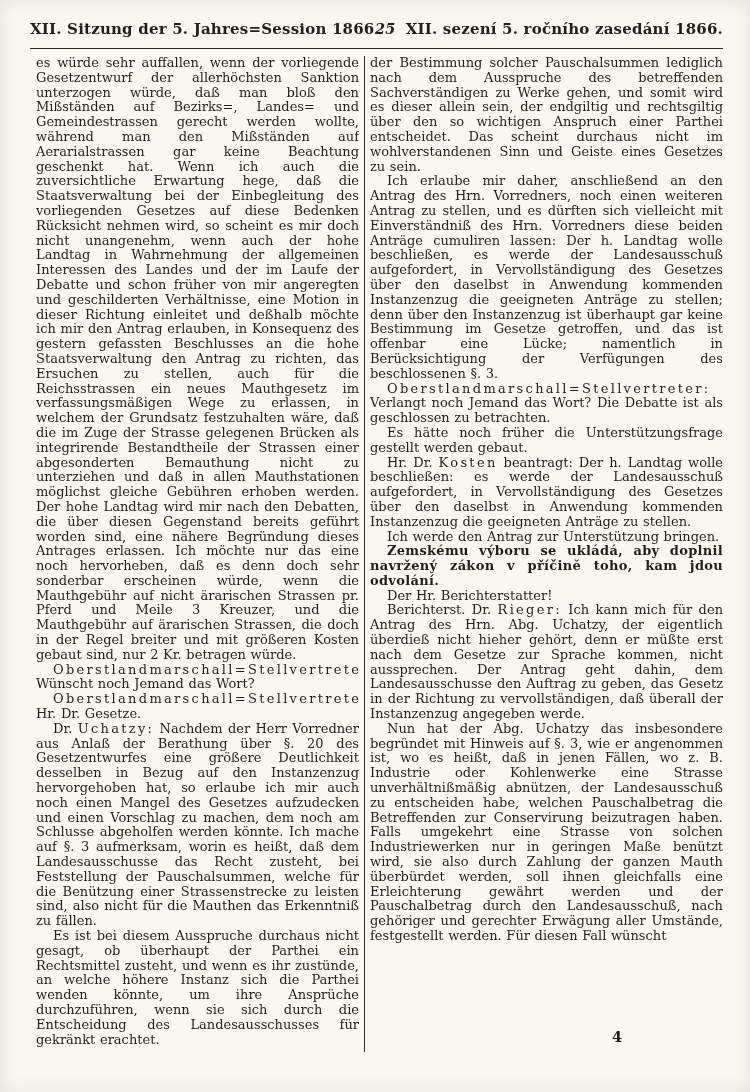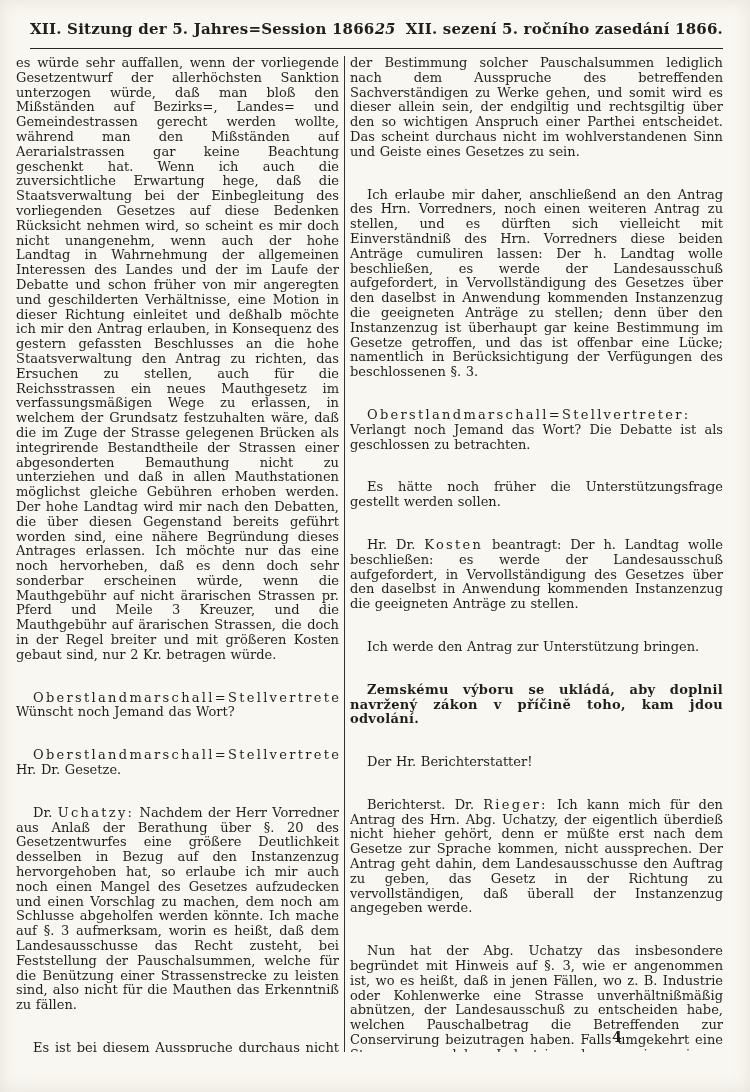--- a/index.html
+++ b/index.html
@@ -29,41 +29,41 @@
   .header-left  { width: 335px; text-align: center; }
   .header-mid   { width: 70px;  text-align: center; font-size: 14.5px; font-style: italic; }
   .header-right { flex: 1;      text-align: right; }
   .header-rule {
     position: absolute;
     top: 48px; left: 30px; right: 27px;
     border-top: 1.6px solid #2c2820;
   }
   .columns {
     position: absolute;
-    top: 56px; left: 16px; right: 27px;
+    top: 56px; left: 36px; right: 27px;
     height: 996px;
     display: flex;
   }
   .col { overflow: hidden; }
   .col-left  { width: 323px; }
   .col-right { flex: 1; }
   .col-divider {
     width: 0;
     border-left: 1.2px solid #35302a;
     margin: 0 5px 0 5px;
     align-self: stretch;
   }
   .para {
     margin: 0;
     text-align: justify;
     font-size: 13px;
     line-height: 14.8px;
     word-spacing: 0.5px;
   }
-  .para.indent { text-indent: 17px; margin-top: 28px; }
+  .para.indent { text-indent: 17px; }
   .seg-plain { }
   .seg-spaced { letter-spacing: 2.3px; }
   .seg-bold { font-weight: bold; letter-spacing: 0.3px; }
   .sheet-number {
     position: absolute;
     left: 612px; top: 1028px;
     font-weight: bold;
     font-size: 14.5px;
   }
 </style>
@@ -86,21 +86,21 @@
         <p class="para indent"><span class="seg-spaced">Oberstlandmarschall=Stellvertreter:</span><span class="seg-plain"> Wünscht noch Jemand das Wort?</span></p>
         <p class="para indent"><span class="seg-spaced">Oberstlandmarschall=Stellvertreter:</span><span class="seg-plain"> Hr. Dr. Gesetze.</span></p>
         <p class="para indent"><span class="seg-plain">Dr. </span><span class="seg-spaced">Uchatzy:</span><span class="seg-plain"> Nachdem der Herr Vorredner aus Anlaß der Berathung über §. 20 des Gesetzentwurfes eine größere Deutlichkeit desselben in Bezug auf den Instanzenzug hervorgehoben hat, so erlaube ich mir auch noch einen Mangel des Gesetzes aufzudecken und einen Vorschlag zu machen, dem noch am Schlusse abgeholfen werden könnte. Ich mache auf §. 3 aufmerksam, worin es heißt, daß dem Landesausschusse das Recht zusteht, bei Feststellung der Pauschalsummen, welche für die Benützung einer Strassenstrecke zu leisten sind, also nicht für die Mauthen das Erkenntniß zu fällen.</span></p>
         <p class="para indent"><span class="seg-plain">Es ist bei diesem Ausspruche durchaus nicht gesagt, ob überhaupt der Parthei ein Rechtsmittel zusteht, und wenn es ihr zustünde, an welche höhere Instanz sich die Parthei wenden könnte, um ihre Ansprüche durchzuführen, wenn sie sich durch die Entscheidung des Landesausschusses für gekränkt erachtet.</span></p>
       </div>
     <div class="col-divider"></div>
     <div class="col col-right" id="col-right">
         <p class="para"><span class="seg-plain">der Bestimmung solcher Pauschalsummen lediglich nach dem Ausspruche des betreffenden Sachverständigen zu Werke gehen, und somit wird es dieser allein sein, der endgiltig und rechtsgiltig über den so wichtigen Anspruch einer Parthei entscheidet. Das scheint durchaus nicht im wohlverstandenen Sinn und Geiste eines Gesetzes zu sein.</span></p>
         <p class="para indent"><span class="seg-plain">Ich erlaube mir daher, anschließend an den Antrag des Hrn. Vorredners, noch einen weiteren Antrag zu stellen, und es dürften sich vielleicht mit Einverständniß des Hrn. Vorredners diese beiden Anträge cumuliren lassen: Der h. Landtag wolle beschließen, es werde der Landesausschuß aufgefordert, in Vervollständigung des Gesetzes über den daselbst in Anwendung kommenden Instanzenzug die geeigneten Anträge zu stellen; denn über den Instanzenzug ist überhaupt gar keine Bestimmung im Gesetze getroffen, und das ist offenbar eine Lücke; namentlich in Berücksichtigung der Verfügungen des beschlossenen §. 3.</span></p>
         <p class="para indent"><span class="seg-spaced">Oberstlandmarschall=Stellvertreter:</span><span class="seg-plain"> Verlangt noch Jemand das Wort? Die Debatte ist als geschlossen zu betrachten.</span></p>
-        <p class="para indent"><span class="seg-plain">Es hätte noch früher die Unterstützungsfrage gestellt werden sollen.</span></p>
+        <p class="para indent"><span class="seg-plain">Es hätte noch früher die Unterstützungsfrage gestellt werden gebaut.</span></p>
         <p class="para indent"><span class="seg-plain">Hr. Dr. </span><span class="seg-spaced">Kosten</span><span class="seg-plain"> beantragt: Der h. Landtag wolle beschließen: es werde der Landesausschuß aufgefordert, in Vervollständigung des Gesetzes über den daselbst in Anwendung kommenden Instanzenzug die geeigneten Anträge zu stellen.</span></p>
         <p class="para indent"><span class="seg-plain">Ich werde den Antrag zur Unterstützung bringen.</span></p>
         <p class="para indent"><span class="seg-bold">Zemskému výboru se ukládá, aby doplnil navržený zákon v příčině toho, kam jdou odvolání.</span></p>
         <p class="para indent"><span class="seg-plain">Der Hr. Berichterstatter!</span></p>
         <p class="para indent"><span class="seg-plain">Berichterst. Dr. </span><span class="seg-spaced">Rieger:</span><span class="seg-plain"> Ich kann mich für den Antrag des Hrn. Abg. Uchatzy, der eigentlich überdieß nicht hieher gehört, denn er müßte erst nach dem Gesetze zur Sprache kommen, nicht aussprechen. Der Antrag geht dahin, dem Landesausschusse den Auftrag zu geben, das Gesetz in der Richtung zu vervollständigen, daß überall der Instanzenzug angegeben werde.</span></p>
         <p class="para indent"><span class="seg-plain">Nun hat der Abg. Uchatzy das insbesondere begründet mit Hinweis auf §. 3, wie er angenommen ist, wo es heißt, daß in jenen Fällen, wo z. B. Industrie oder Kohlenwerke eine Strasse unverhältnißmäßig abnützen, der Landesausschuß zu entscheiden habe, welchen Pauschalbetrag die Betreffenden zur Conservirung beizutragen haben. Falls umgekehrt eine Strasse von solchen Industriewerken nur in geringen Maße benützt wird, sie also durch Zahlung der ganzen Mauth überbürdet werden, soll ihnen gleichfalls eine Erleichterung gewährt werden und der Pauschalbetrag durch den Landesausschuß, nach gehöriger und gerechter Erwägung aller Umstände, festgestellt werden. Für diesen Fall wünscht</span></p>
       </div>
   </div>
 
   <div class="sheet-number">4</div>

